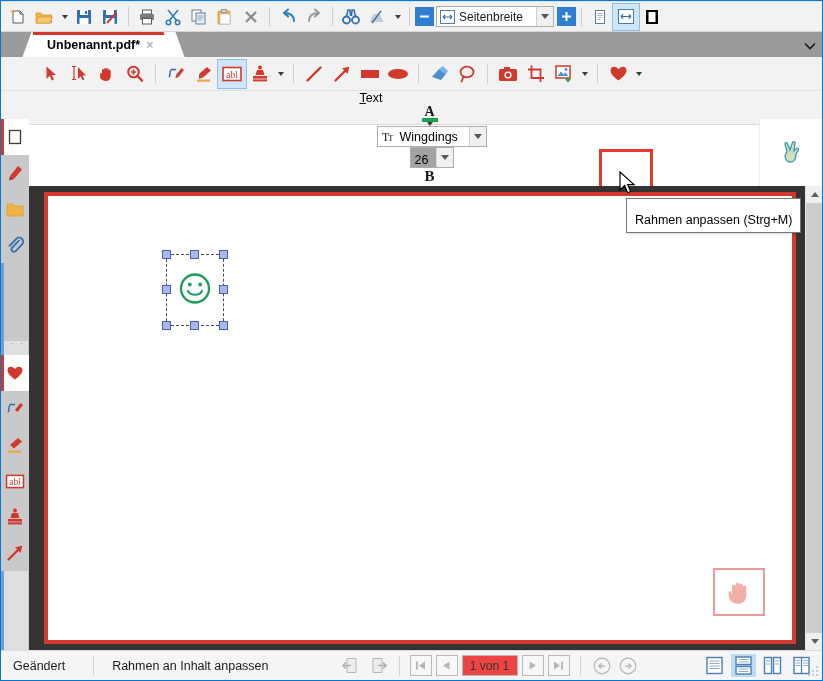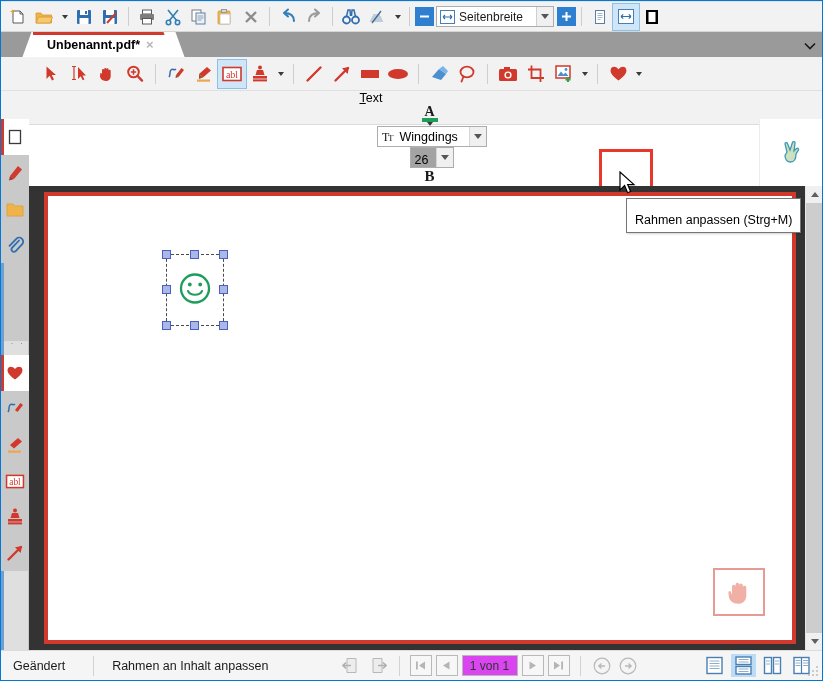--- a/index.html
+++ b/index.html
@@ -380,21 +380,21 @@
   .st-text { font-size: 12.5px; color: #1a1a1a; white-space: nowrap; }
   .nav-btn {
     width: 22px; height: 21px;
     border: 1px solid #b9b9b9;
     background: #f7f7f7;
     display: flex; align-items: center; justify-content: center;
     margin: 0 2px;
   }
   .page-field {
     height: 21px; min-width: 56px;
-    border: 1px solid #b9b9b9; background: #d946ef;
+    border: 1px solid #b9b9b9; background: #ef4444;
     display: flex; align-items: center; justify-content: center;
     font-size: 12px; color: #333; margin: 0 2px; padding: 0 6px;
   }
   .round-btn {
     width: 22px; height: 22px;
     display: flex; align-items: center; justify-content: center;
     margin: 0 2px;
   }
   .layout-btn {
     width: 25px; height: 23px;

